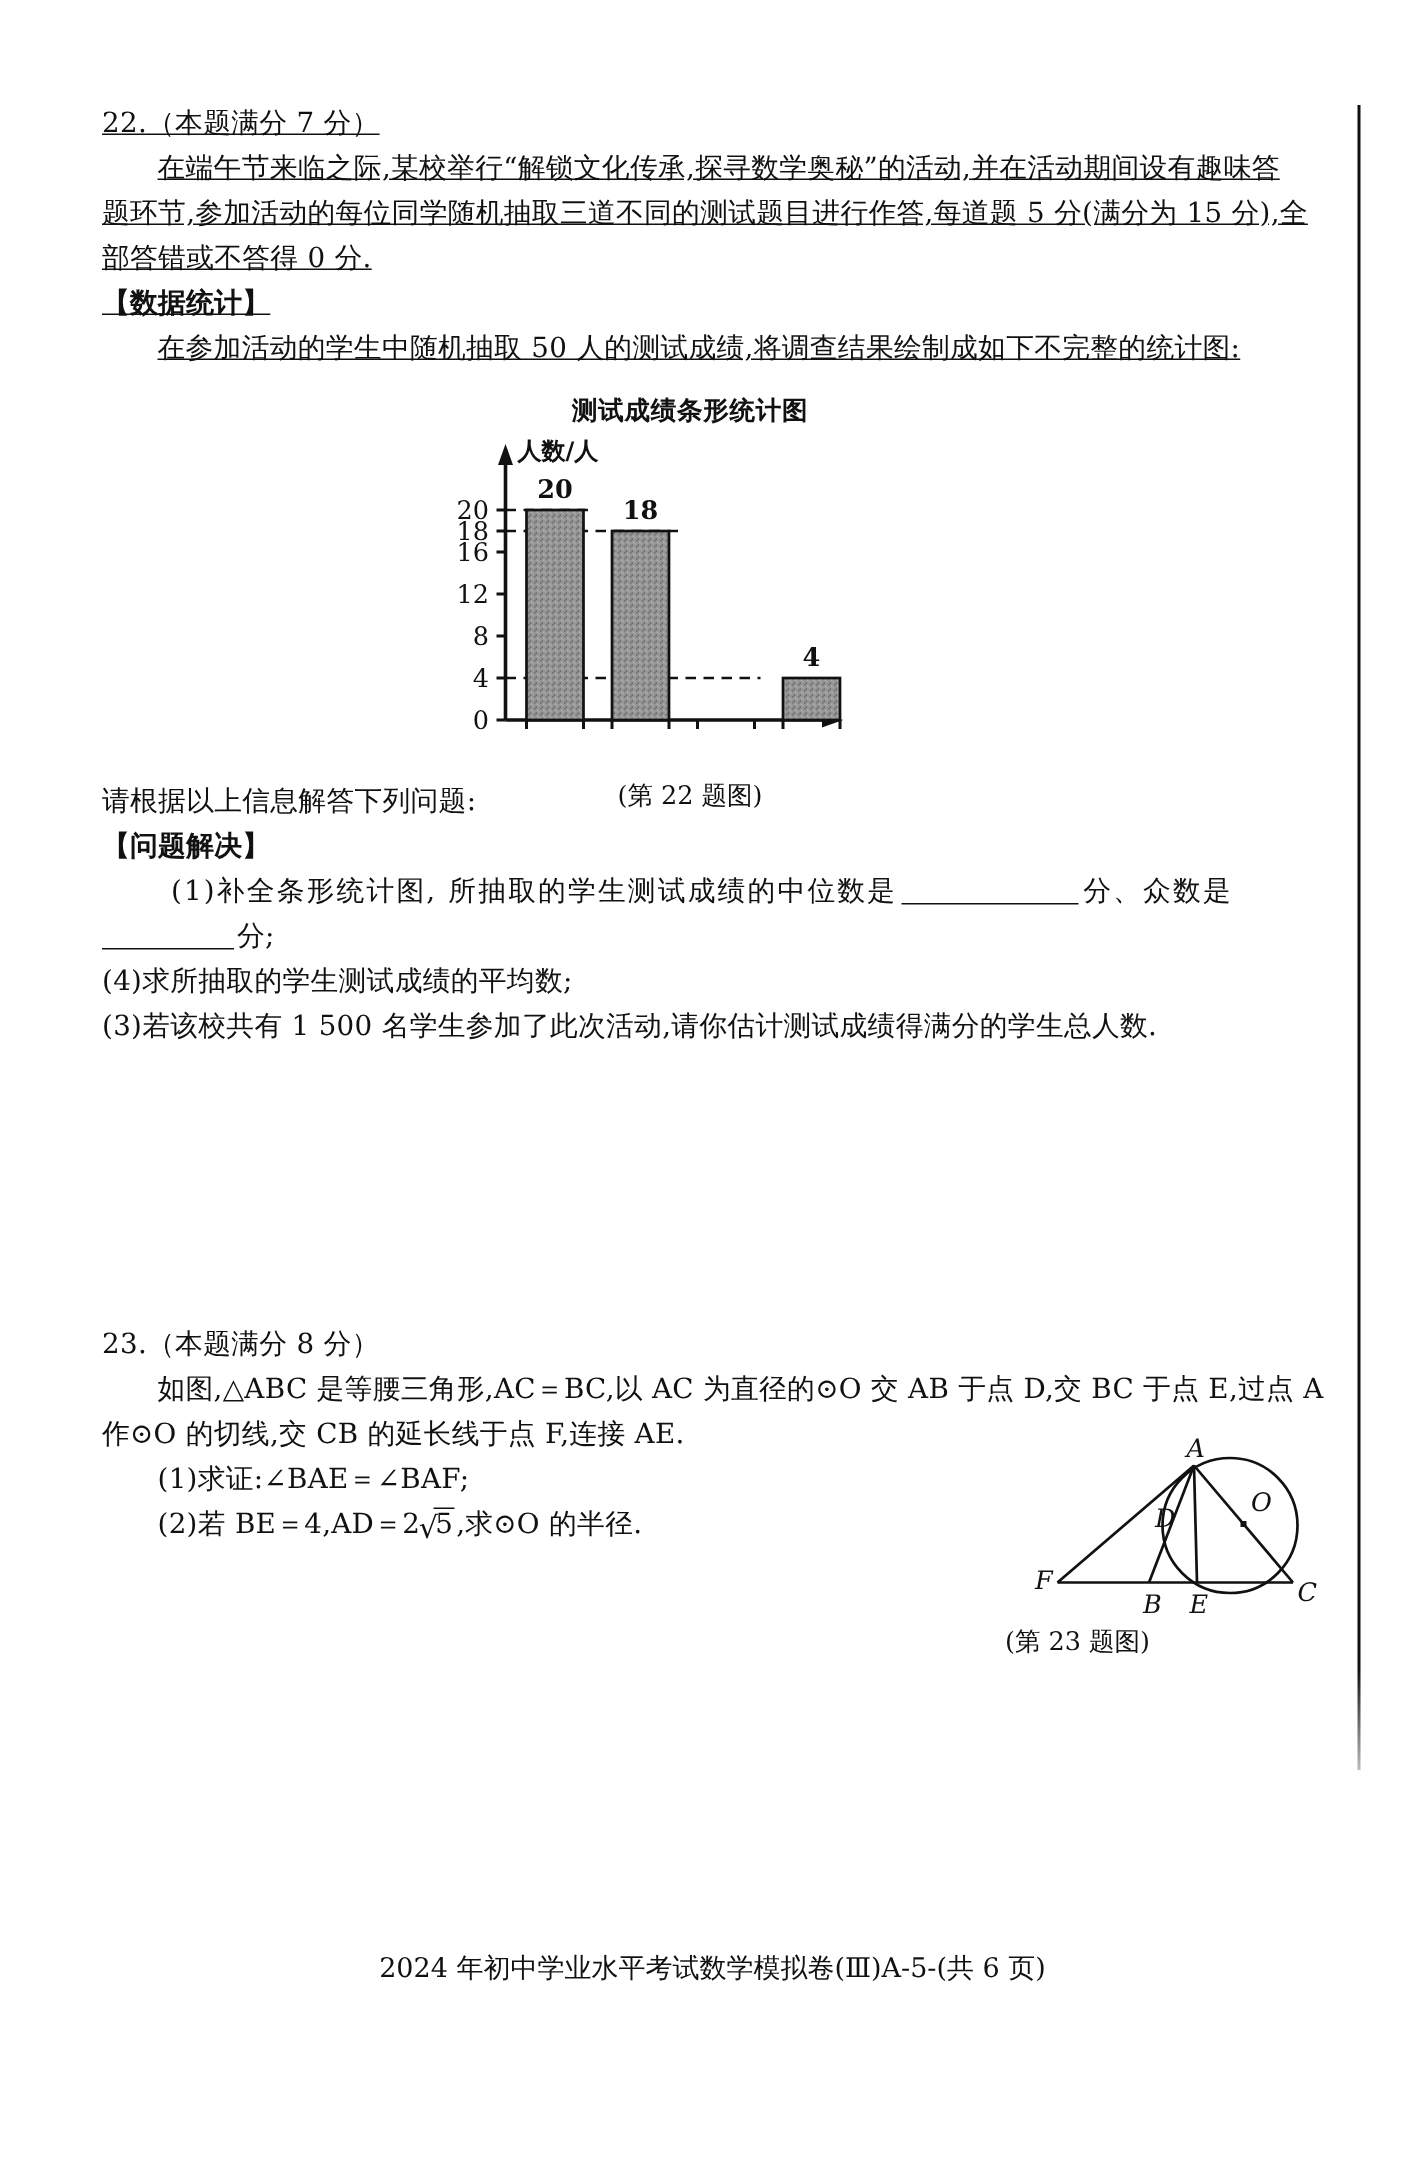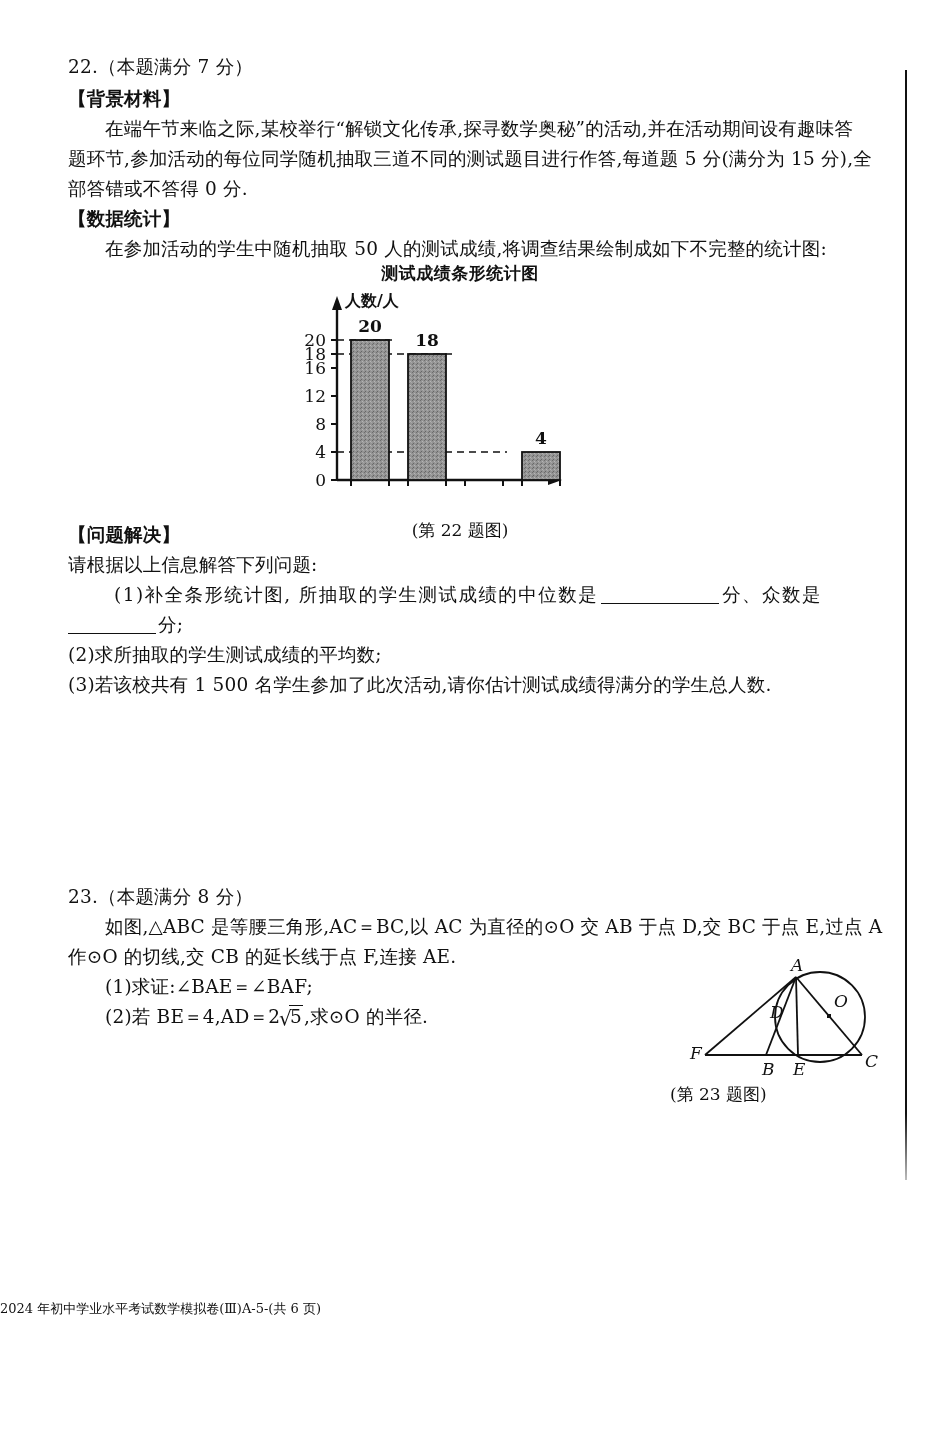--- a/index.html
+++ b/index.html
@@ -121,36 +121,35 @@
     font-size: 17px;
     fill: #111;
   }
 
   
   .footer {
     position: absolute;
     left: 0;
     top: 1300px;
     width: 950px;
-    text-align: left;
-    font-size: 13px;
+    text-align: center;
+    font-size: 18px;
   }
 </style>
 </head>
 <body>
 
 <div class="page">
 
   <div class="edge-rule"></div>
 
-  <div class="blk" style="left:68px; top:52px; width:830px;">
+  <div class="blk" style="left:68px; top:68px; width:830px;text-decoration:underline;">
 
     <div class="ln">22.（本题满分 7 分）</div>
 
-    <div class="ln bold" style="margin-top:2px;">【背景材料】</div>
 
     <div class="ln indent2">在端午节来临之际,某校举行“解锁文化传承,探寻数学奥秘”的活动,并在活动期间设有趣味答</div>
     <div class="ln">题环节,参加活动的每位同学随机抽取三道不同的测试题目进行作答,每道题 5 分(满分为 15 分),全</div>
     <div class="ln">部答错或不答得 0 分.</div>
 
     <div class="ln bold">【数据统计】</div>
     <div class="ln indent2">在参加活动的学生中随机抽取 50 人的测试成绩,将调查结果绘制成如下不完整的统计图:</div>
   </div>
 
   <div class="chart-wrap">
@@ -234,32 +233,32 @@
 
       <text class="axis-txt-cn" x="45" y="22">人数/人</text>
       <text class="axis-txt-cn" x="268" y="220">分值/分</text>
     </svg>
 
     <div class="chart-cap">(第 22 题图)</div>
   </div>
 
   <div class="blk" style="left:68px; top:520px; width:830px;">
 
+    <div class="ln">请根据以上信息解答下列问题:</div>
     <div class="ln bold">【问题解决】</div>
-    <div class="ln">请根据以上信息解答下列问题:</div>
 
     <div class="ln" style="letter-spacing:1.45px;margin-left:46px;">
       <span>(1)补全条形统计图, 所抽取的学生测试成绩的中位数是</span><span class="blank-line" style="width:118px; margin:0 3px;"></span><span>分、众数是</span>
     </div>
 
     <div class="ln">
       <span class="blank-line" style="width:88px; margin:0 2px 0 0;"></span><span>分;</span>
     </div>
 
-    <div class="ln">(2)求所抽取的学生测试成绩的平均数;</div>
+    <div class="ln">(4)求所抽取的学生测试成绩的平均数;</div>
     <div class="ln">(3)若该校共有 1 500 名学生参加了此次活动,请你估计测试成绩得满分的学生总人数.</div>
   </div>
 
   <div class="blk" style="left:68px; top:882px; width:830px;">
 
     <div class="ln">23.（本题满分 8 分）</div>
 
     <div class="ln indent2">如图,△ABC 是等腰三角形,AC＝BC,以 AC 为直径的⊙O 交 AB 于点 D,交 BC 于点 E,过点 A</div>
     <div class="ln">作⊙O 的切线,交 CB 的延长线于点 F,连接 AE.</div>
 

